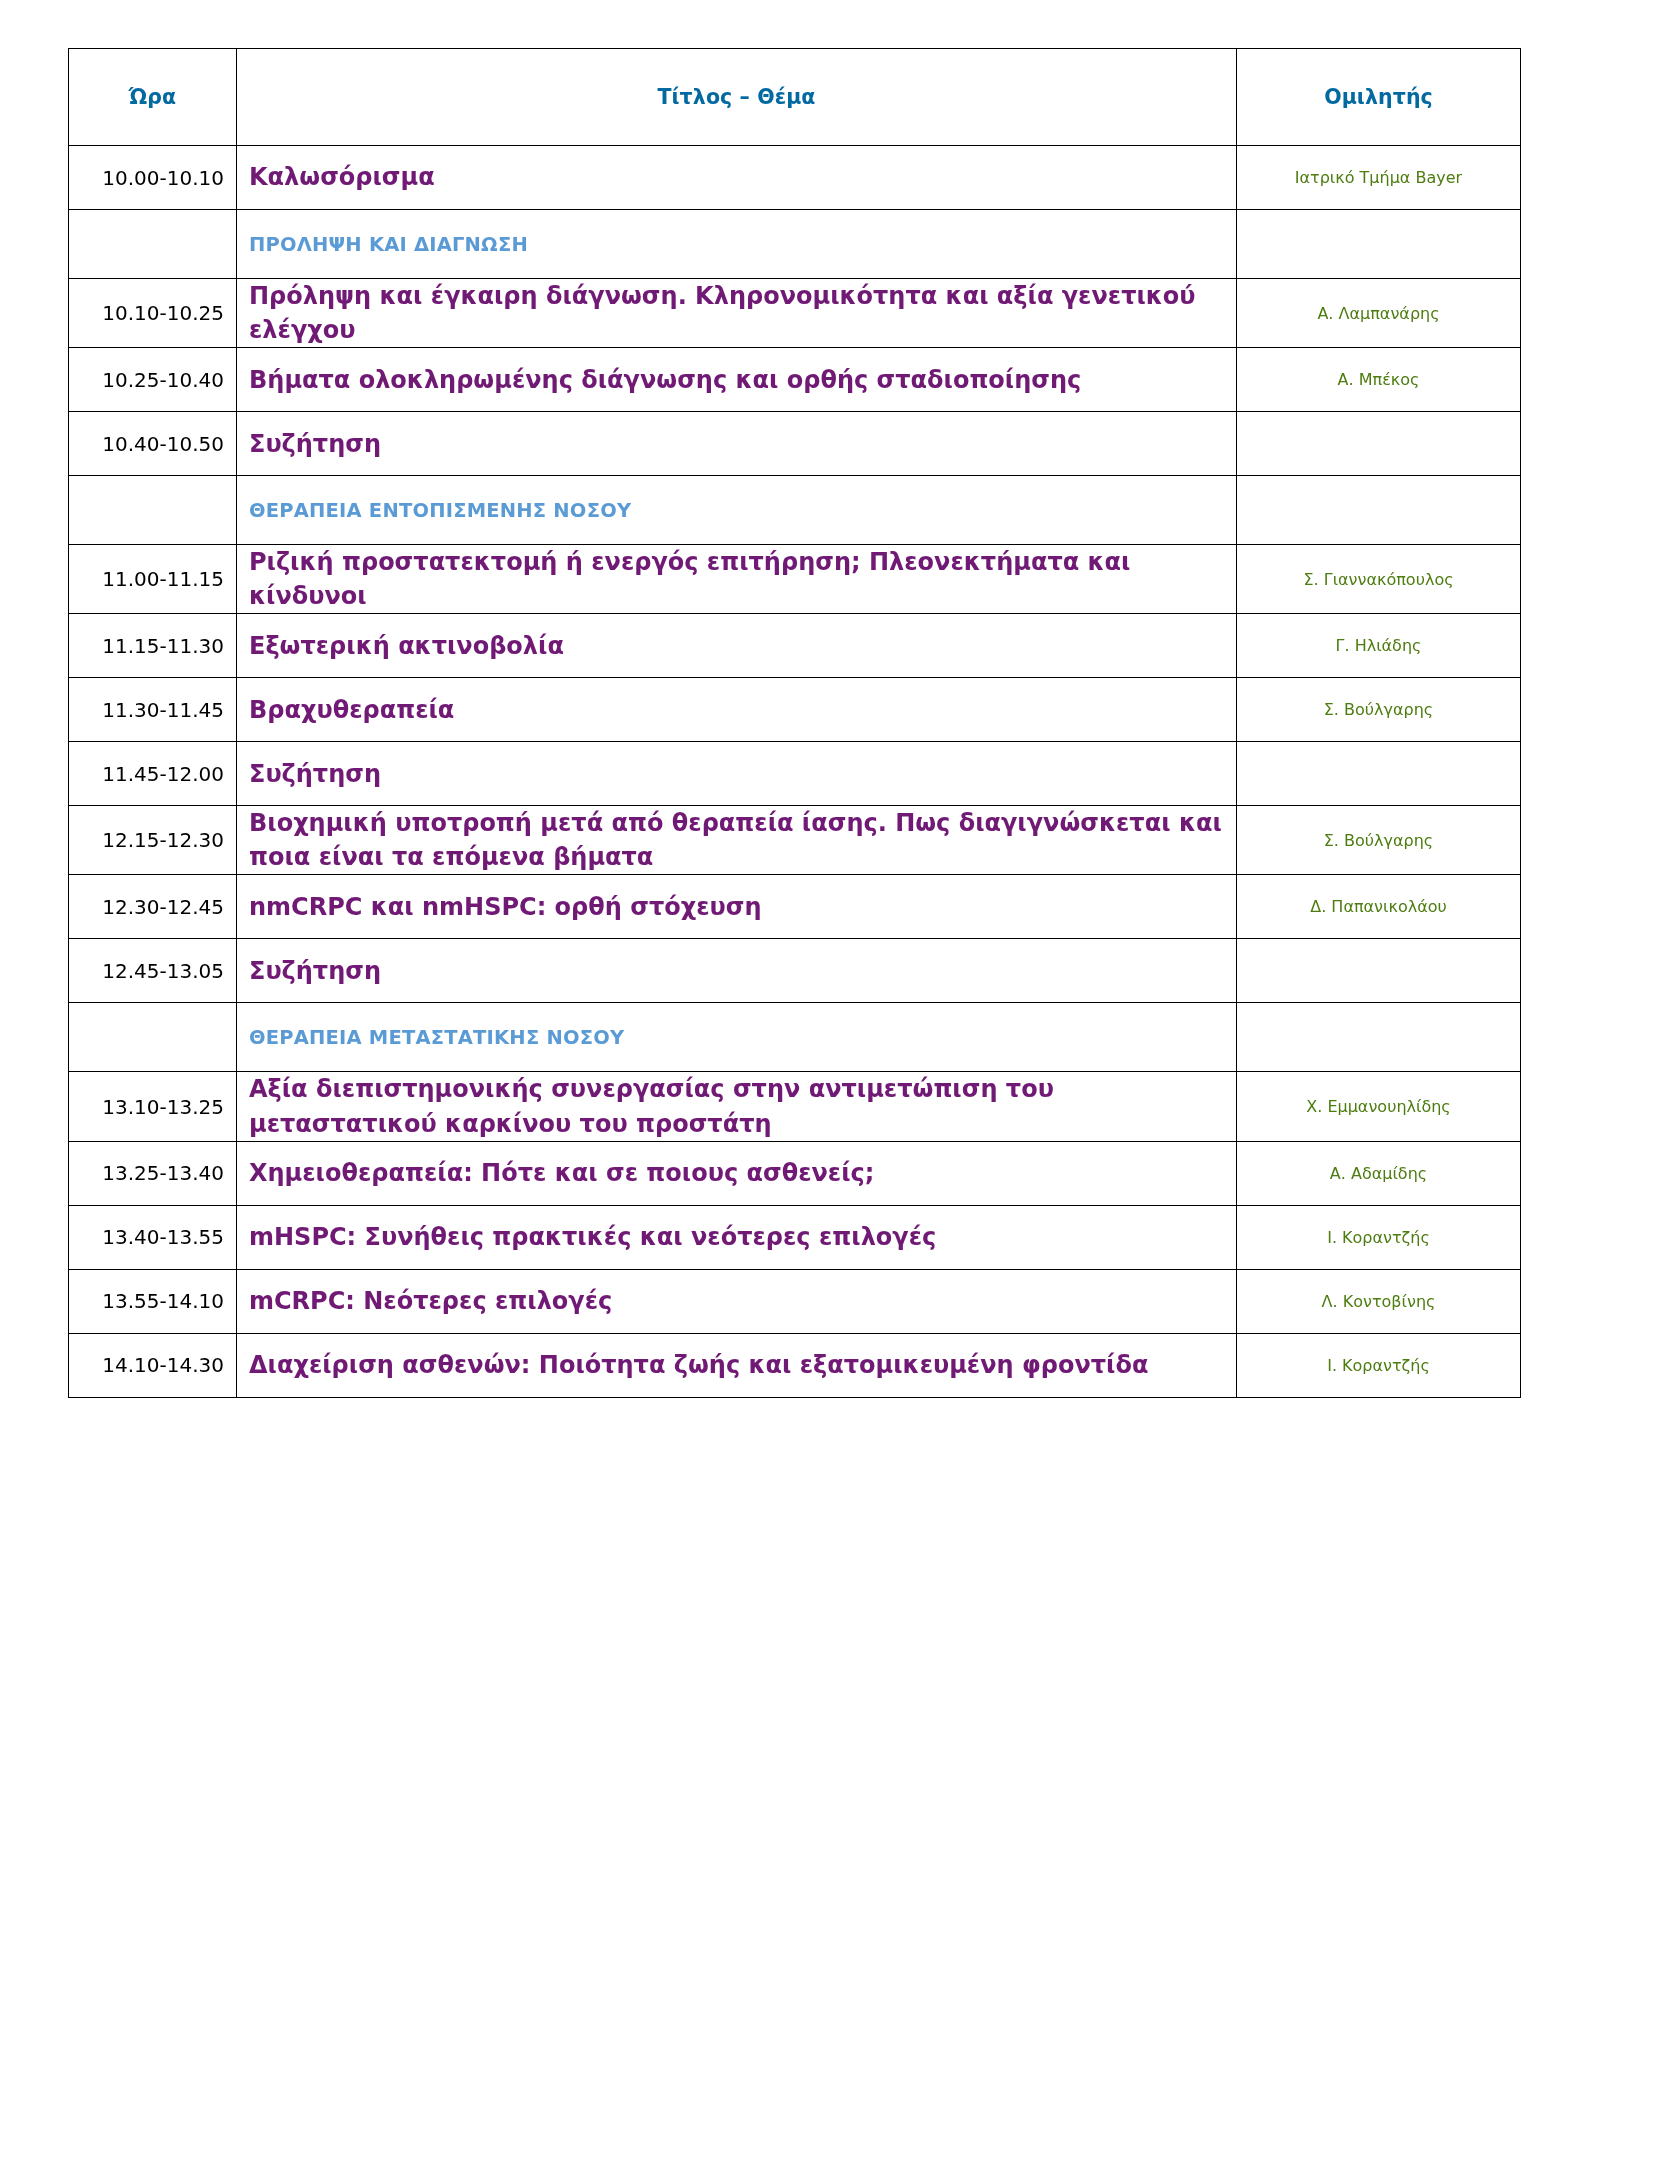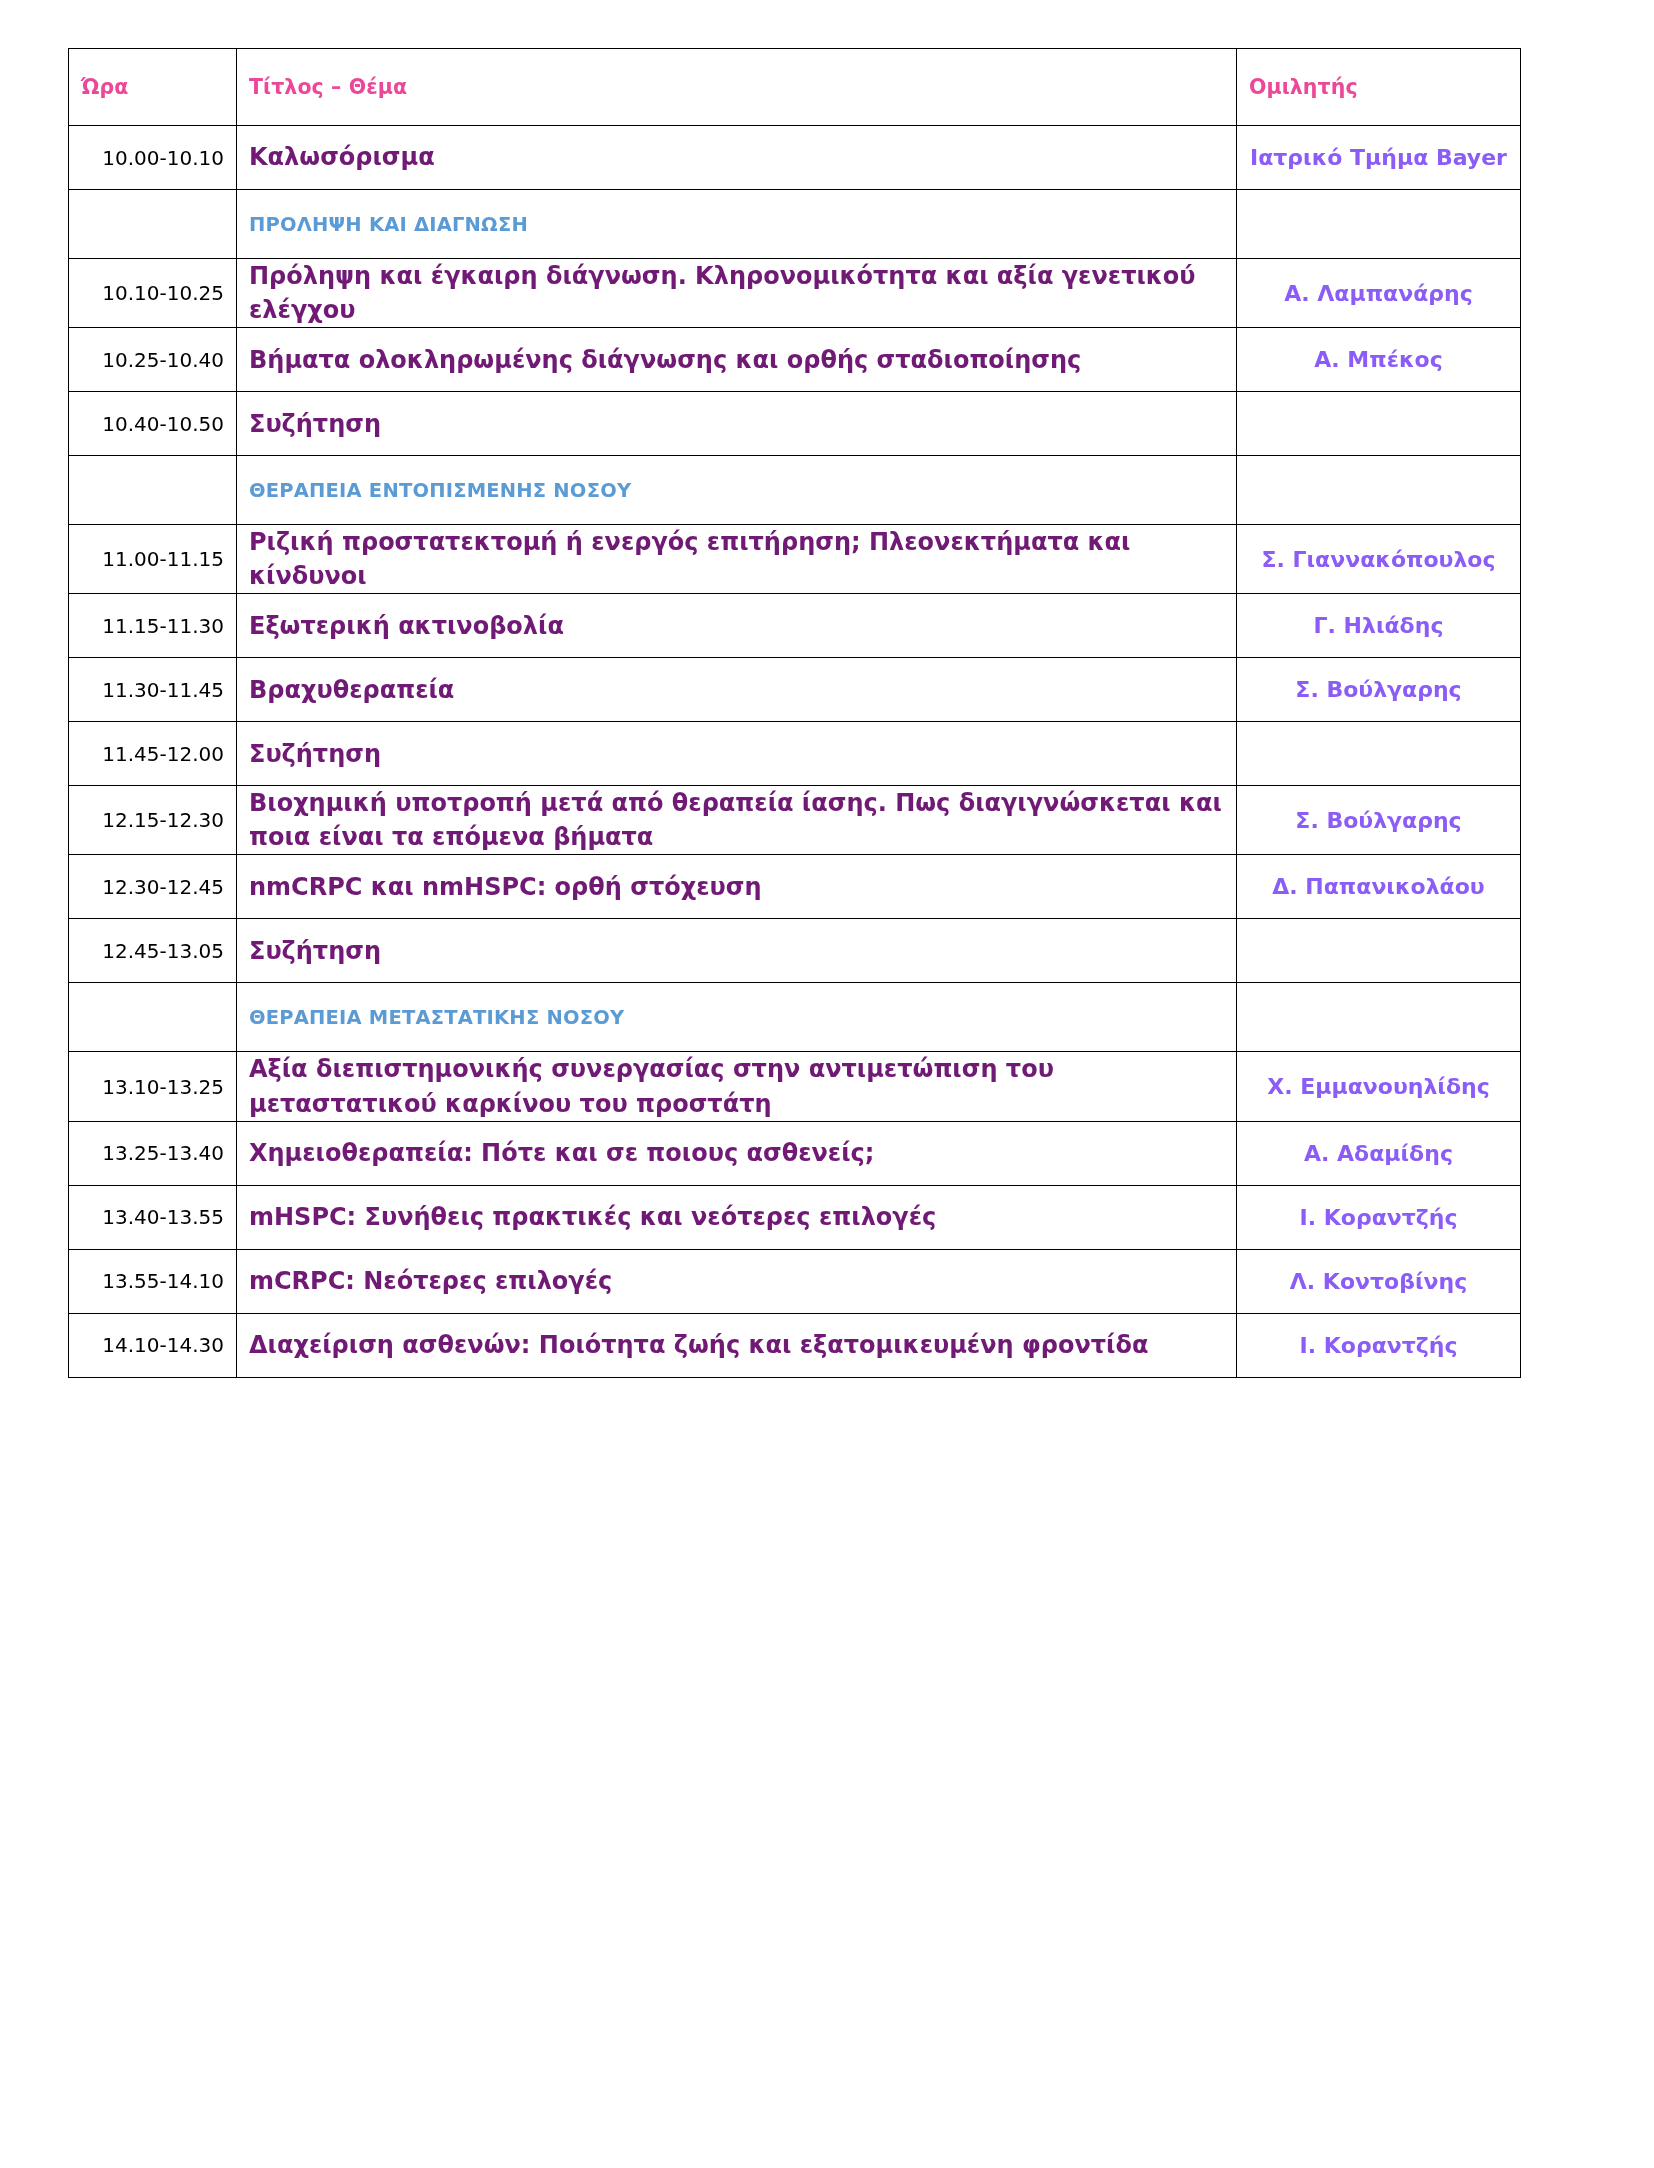--- a/index.html
+++ b/index.html
@@ -41,25 +41,25 @@
     vertical-align: middle;
     background: #ffffff;
   }
 
   col.col-time  { width: 168px; }
   col.col-title { width: 1000px; }
   col.col-spk   { width: 284px; }
 
   
   .hdr-cell {
-    height: 77px;
-    text-align: left;
+    height: 97px;
+    text-align: center;
     font-weight: bold;
     font-size: 20.5px;
-    color: #ec4899;
+    color: #0369a1;
     letter-spacing: 0.1px;
   }
 
   
   .time-cell {
     text-align: right;
     font-size: 20px;
     font-weight: normal;
     color: #000000;
     padding-left: 14px;
@@ -84,23 +84,23 @@
     font-weight: bold;
     color: #5B9BD5;
     padding-left: 16px;
     letter-spacing: 0.2px;
     margin-left: 44px;
   }
 
   
   .speaker-cell {
     text-align: center;
-    font-size: 22px;
-    font-weight: bold;
-    color: #8b5cf6;
+    font-size: 16px;
+    font-weight: normal;
+    color: #4d7c0f;
     white-space: nowrap;
     padding-left: 6px;
     padding-right: 6px;
   }
 
   tr.r-1line  td { height: 64px; }
   tr.r-2line  td { height: 64px; }
   tr.r-section td { height: 69px; }
 </style>
 </head>

